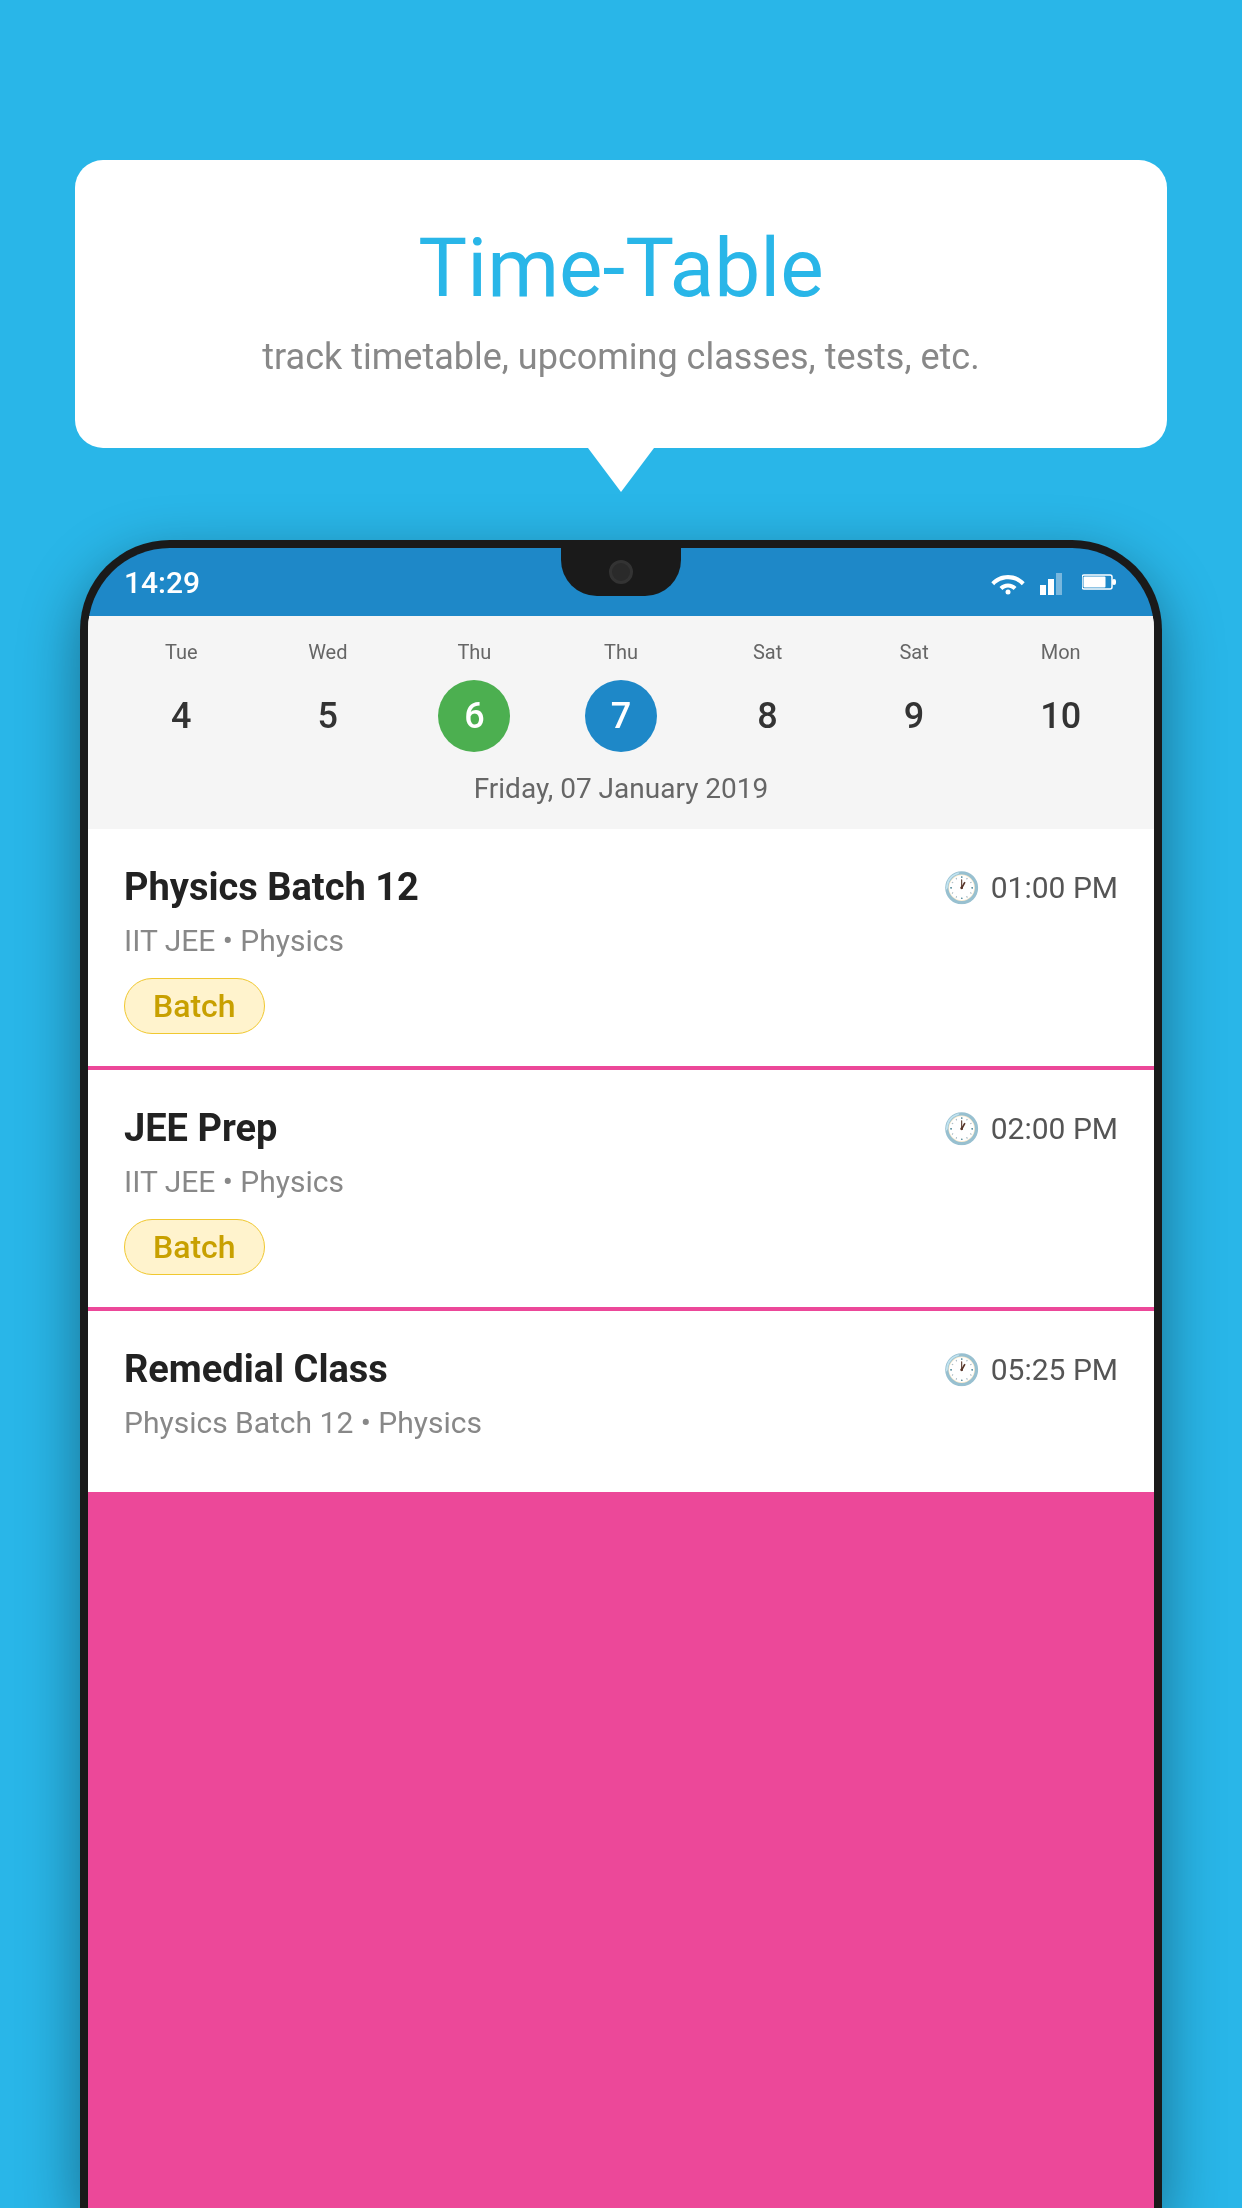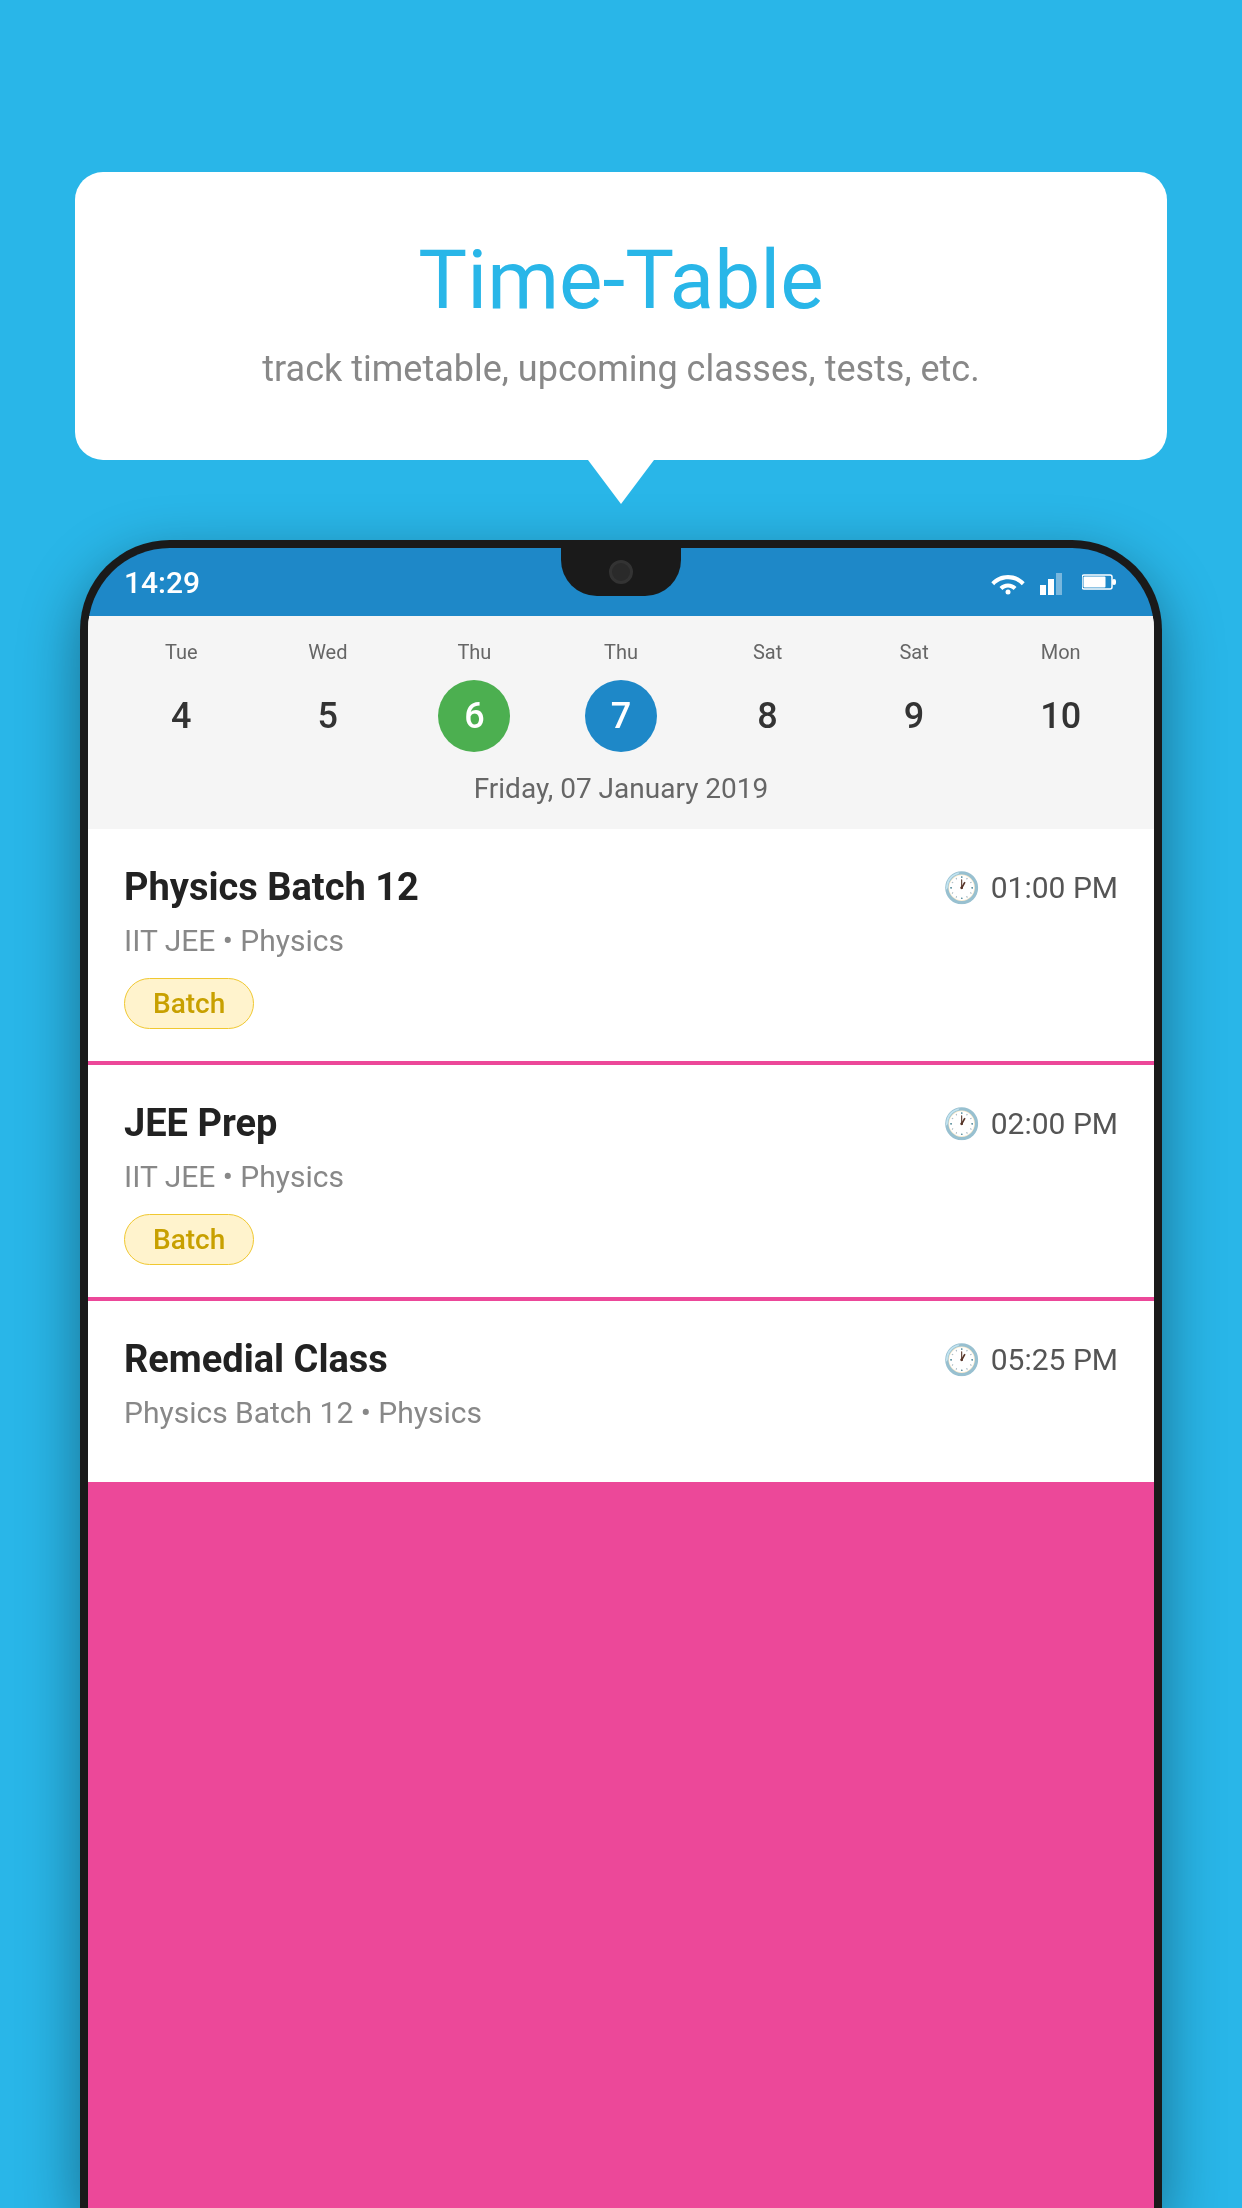--- a/index.html
+++ b/index.html
@@ -21,21 +21,21 @@
     .page-background {
       width: 100%;
       height: 100%;
       background-color: #29b6e8;
       position: relative;
     }
 
     
     .tooltip-card {
       position: absolute;
-      top: 172px;
+      top: 160px;
       left: 75px;
       right: 75px;
       background: white;
       border-radius: 28px;
       padding: 60px 50px 70px;
       text-align: center;
     }
 
     .tooltip-card::after {
       content: '';
@@ -286,21 +286,21 @@
       margin-bottom: 20px;
     }
 
     .batch-badge {
       display: inline-block;
       background: #fff3cd;
       color: #c8a000;
       border: 1.5px solid #f0c830;
       border-radius: 40px;
       padding: 8px 28px;
-      font-size: 28px;
+      font-size: 32px;
       font-weight: 500;
     }
   </style>
 </head>
 <body>
 
 <div class="page-background">
 
   <div class="tooltip-card">
     <div class="tooltip-title">Time-Table</div>

